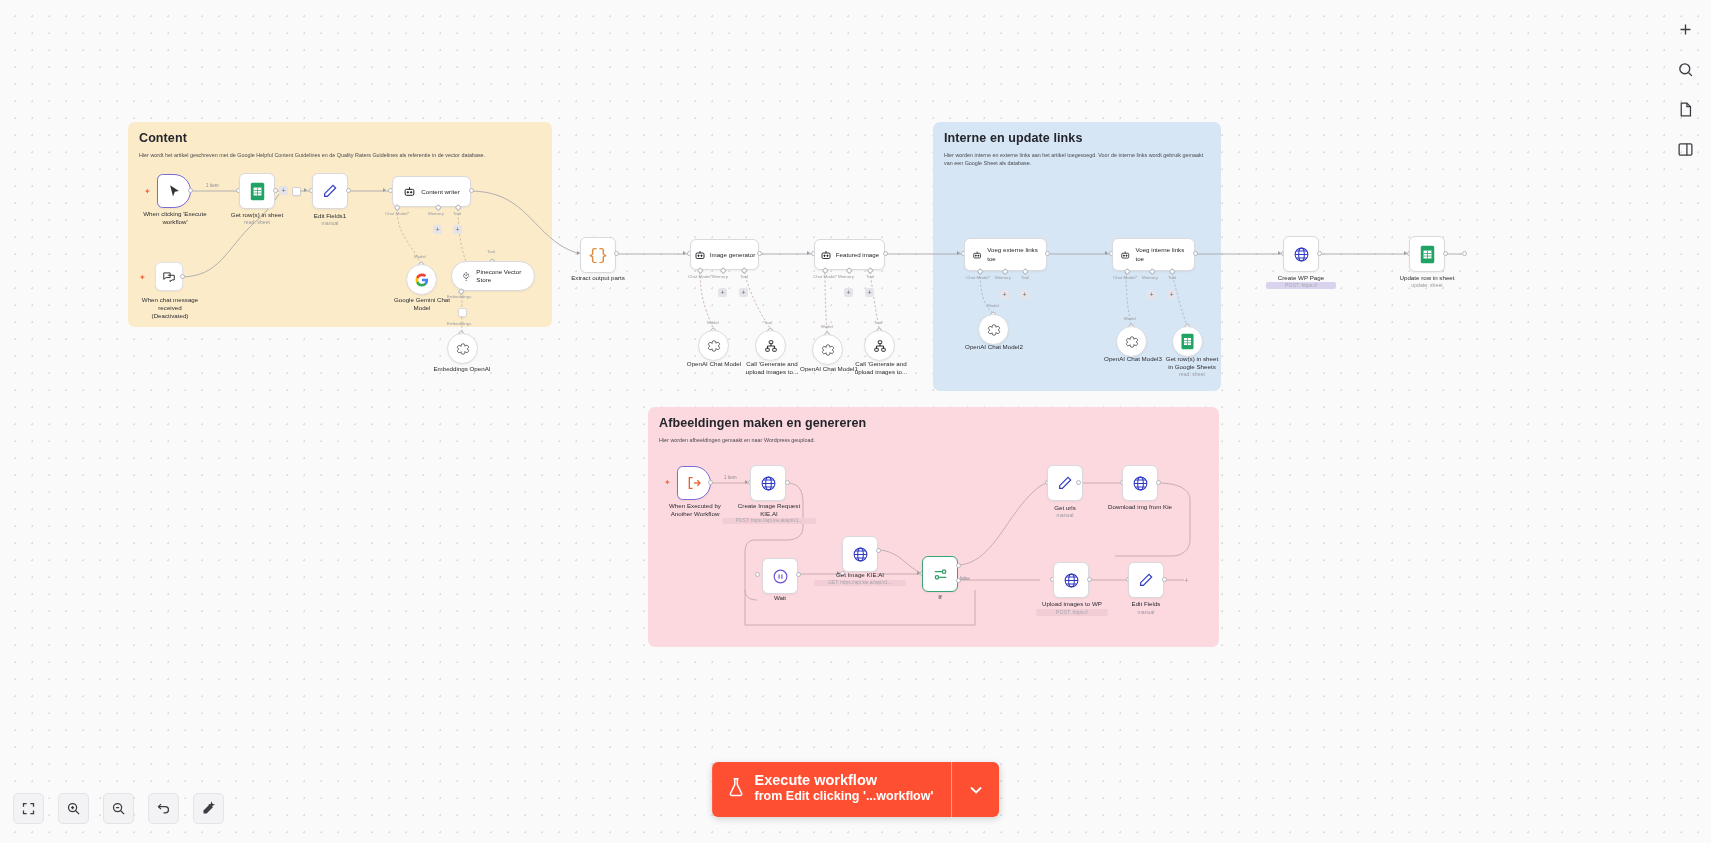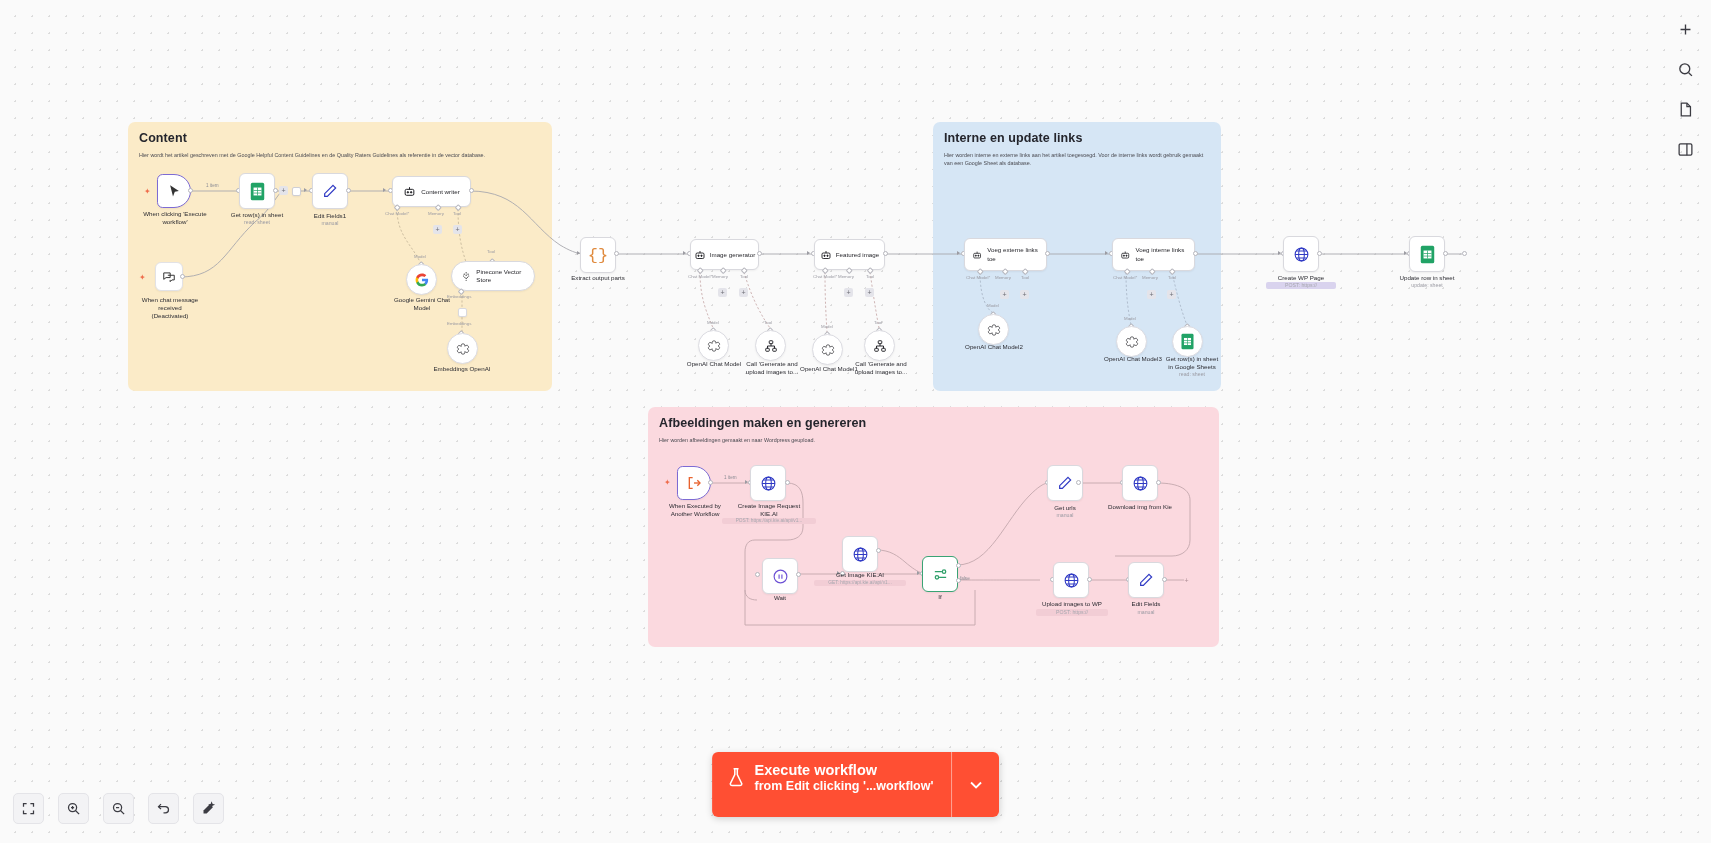--- a/index.html
+++ b/index.html
@@ -127,37 +127,37 @@
   }
 
   
   .execwrap {
     position: absolute; left: 50%; transform: translateX(-50%);
     bottom: 26px; display: flex; align-items: stretch;
     border-radius: 6px; overflow: hidden;
     box-shadow: 0 2px 7px rgba(0,0,0,.16);
   }
   .execmain {
-    background: #ff4f33; color: #fff; padding: 9px 18px 22px 14px;
+    background: #ff4f33; color: #fff; padding: 9px 18px 12px 14px;
     display: flex; align-items: center; gap: 9px; cursor: pointer;
   }
   .exectext { display: flex; flex-direction: column; line-height: 1.25; }
   .execline1 { font-size: 14.5px; font-weight: bold; }
   .execline2 { font-size: 12.5px; font-weight: bold; }
   .execcaret {
     background: #ff4f33; width: 48px; border-left: 1px solid rgba(255,255,255,.45);
     display: flex; align-items: center; justify-content: center; color: #fff; cursor: pointer;
   }
 </style>
 </head>
 <body>
 
 <div id="canvas">
 
-  <div class="group" style="left:128px; top:122px; width:424px; height:269px; background:#fbebc8;">
+  <div class="group" style="left:128px; top:122px; width:424px; height:205px; background:#fbebc8;">
     <div class="group-title">Content</div>
     <div class="group-desc" style="max-width:405px;">Hier wordt het artikel geschreven met de Google Helpful Content Guidelines en de Quality Raters Guidelines als referentie in de vector database.</div>
   </div>
 
 
 
   <div class="group" style="left:933px; top:122px; width:288px; height:269px; background:#d6e6f5;">
     <div class="group-title">Interne en update links</div>
     <div class="group-desc" style="max-width:268px;">Hier worden interne en externe links aan het artikel toegevoegd. Voor de interne links wordt gebruik gemaakt van een Google Sheet als database.</div>
   </div>

